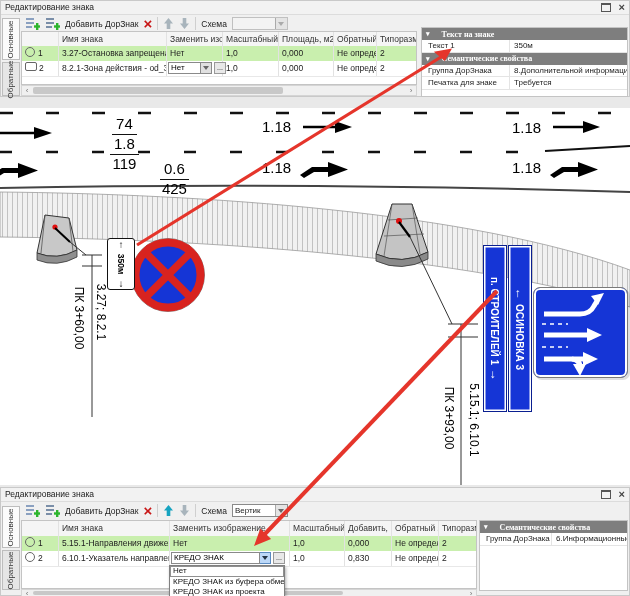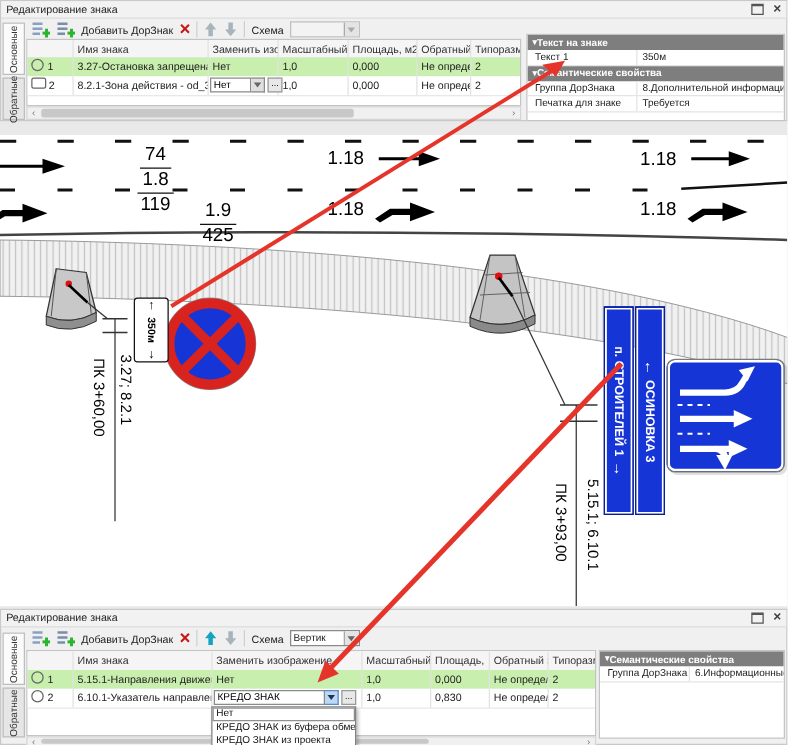--- a/index.html
+++ b/index.html
@@ -34,21 +34,21 @@
   .shape-rect{display:inline-block;width:10px;height:7px;border:1.2px solid #666;border-radius:2px;vertical-align:0px;margin-right:2px;}
   .mini-combo{position:absolute;display:flex;height:12px;}
   .mini-combo .box{border:1px solid #8a8a8a;background:#fff;font-size:8px;line-height:10px;padding:0 2px;display:flex;align-items:center;box-sizing:border-box;}
   .mini-combo .dd{width:11px;border:1px solid #8a8a8a;border-left:none;background:#e0e0e0;display:flex;align-items:center;justify-content:center;box-sizing:border-box;}
   .mini-combo .dd.blue{background:#bcd8f8;border-color:#5a8ac0;}
   .mini-combo .dots{width:12px;border:1px solid #999;background:#e8e8e8;font-size:7px;text-align:center;line-height:10px;margin-left:2px;box-sizing:border-box;}
   .hscroll{position:absolute;height:11px;background:#f0f0f0;border:1px solid #d5d5d5;box-sizing:border-box;}
   .hthumb{position:absolute;top:1px;bottom:1px;background:#c8c8c8;border-radius:2px;}
   .sbtn{position:absolute;top:0;bottom:0;width:10px;font-size:8px;color:#777;text-align:center;line-height:9px;}
   .props{position:absolute;background:#fff;border:1px solid #c4c4c4;box-sizing:border-box;overflow:hidden;}
-  .phead{height:12px;background:#7e7e7e;color:#fff;font-weight:bold;font-size:8px;display:flex;align-items:center;padding-left:4px;gap:0;}
+  .phead{height:12px;background:#7e7e7e;color:#fff;font-weight:bold;font-size:8px;display:flex;align-items:center;padding-left:4px;gap:12px;font-family:Liberation Serif, serif;}
   .phead .chev{font-size:7px;}
   .prow{height:11.5px;border-bottom:1px solid #e4e4e4;display:flex;font-size:8px;color:#222;align-items:center;}
   .plabel{padding-left:6px;border-right:1px solid #e4e4e4;box-sizing:border-box;height:100%;display:flex;align-items:center;white-space:nowrap;overflow:hidden;}
   .pval{padding-left:4px;flex:1;white-space:nowrap;overflow:hidden;}
   .ddlist{position:absolute;background:#fff;border:1px solid #808080;box-shadow:1px 2px 3px rgba(0,0,0,.3);z-index:40;}
   .dditem{height:10.5px;font-size:8px;line-height:10.5px;padding-left:3px;white-space:nowrap;overflow:hidden;color:#111;}
   .dditem.first{outline:1px solid #909090;outline-offset:-1px;}
   
   .plan{position:absolute;left:0;top:108px;width:630px;height:377px;background:#fff;overflow:hidden;}
   .pnum{position:absolute;font-size:15px;color:#000;white-space:nowrap;}
@@ -255,21 +255,21 @@
         <line x1="59" y1="15" x2="15" y2="59" stroke="#d8231f" stroke-width="7.5"></line>
       </g>
     </svg>
 
     <div class="frac" style="left:110px;top:7px;">
       <span class="bar">74</span>
       <span class="bar">1.8</span>
       <span>119</span>
     </div>
     <div class="frac" style="left:160px;top:52px;">
-      <span class="bar">1.9</span>
+      <span class="bar">0.6</span>
       <span>425</span>
     </div>
     <div class="pnum" style="left:262px;top:10px;">1.18</div>
     <div class="pnum" style="left:262px;top:51px;">1.18</div>
     <div class="pnum" style="left:512px;top:11px;">1.18</div>
     <div class="pnum" style="left:512px;top:51px;">1.18</div>
 
     <div class="plate350">
       <span class="pa">↑</span>
       <span class="ptxt">350м</span>
@@ -356,21 +356,21 @@
           </span>
       </div>
     </div>
 
     <div class="tablebox" style="left:20px;top:32px;width:456px;height:69px;">
       <div class="thead" style="height:15px;">
         <div class="cell" style="left:0;width:37px;"></div>
         <div class="cell" style="left:37px;width:111px;">Имя знака</div>
         <div class="cell" style="left:148px;width:120px;">Заменить изображение</div>
         <div class="cell" style="left:268px;width:55px;">Масштабный ко</div>
-        <div class="cell" style="left:323px;width:47px;">Площадь,</div>
+        <div class="cell" style="left:323px;width:47px;">Добавить,</div>
         <div class="cell" style="left:370px;width:47px;">Обратный зн</div>
         <div class="cell" style="left:417px;width:39px;">Типоразмер</div>
       </div>
       <div class="trow green" style="top:15px;">
         <div class="cell" style="left:0;width:37px;"><span class="shape-circle"></span><span>1</span></div>
         <div class="cell" style="left:37px;width:111px;">5.15.1-Направления движения по полосам ...</div>
         <div class="cell" style="left:148px;width:120px;">Нет</div>
         <div class="cell" style="left:268px;width:55px;">1,0</div>
         <div class="cell" style="left:323px;width:47px;">0,000</div>
         <div class="cell" style="left:370px;width:47px;">Не определено</div>

